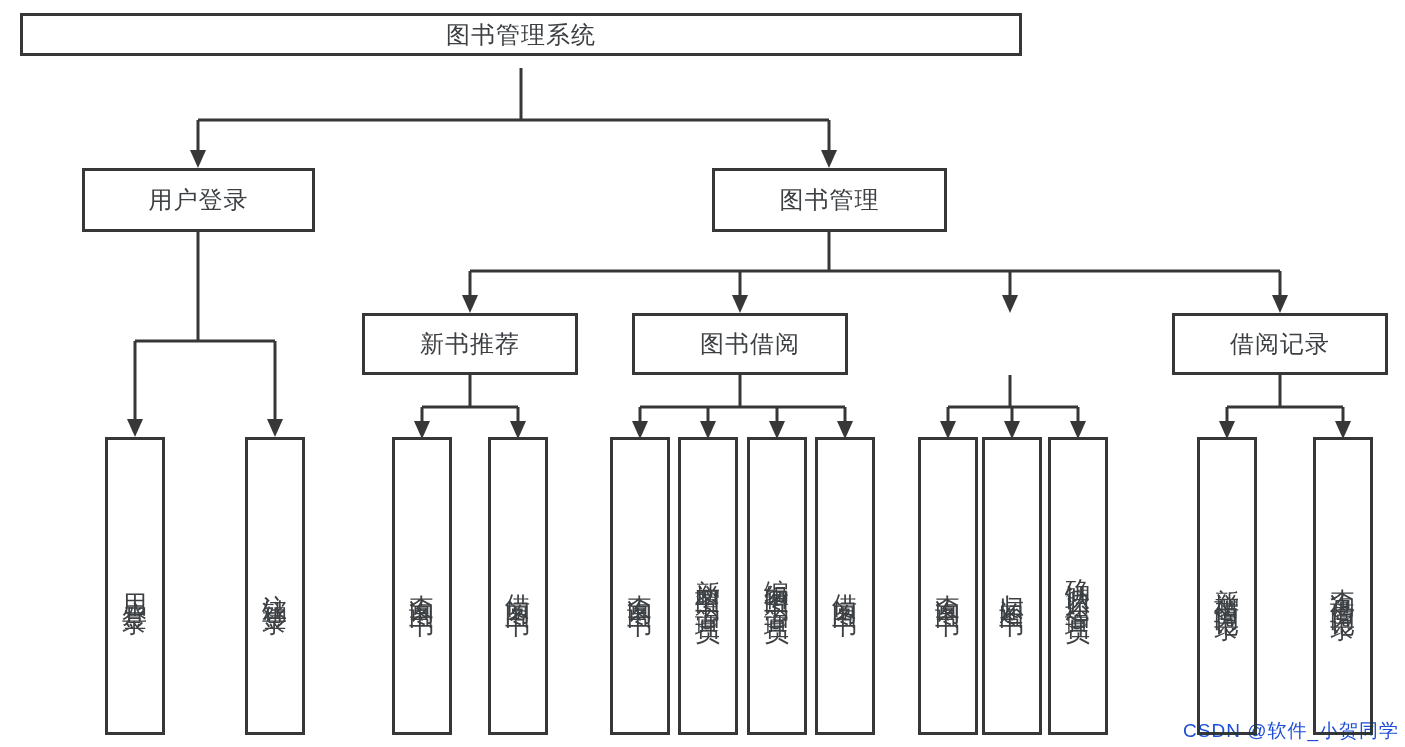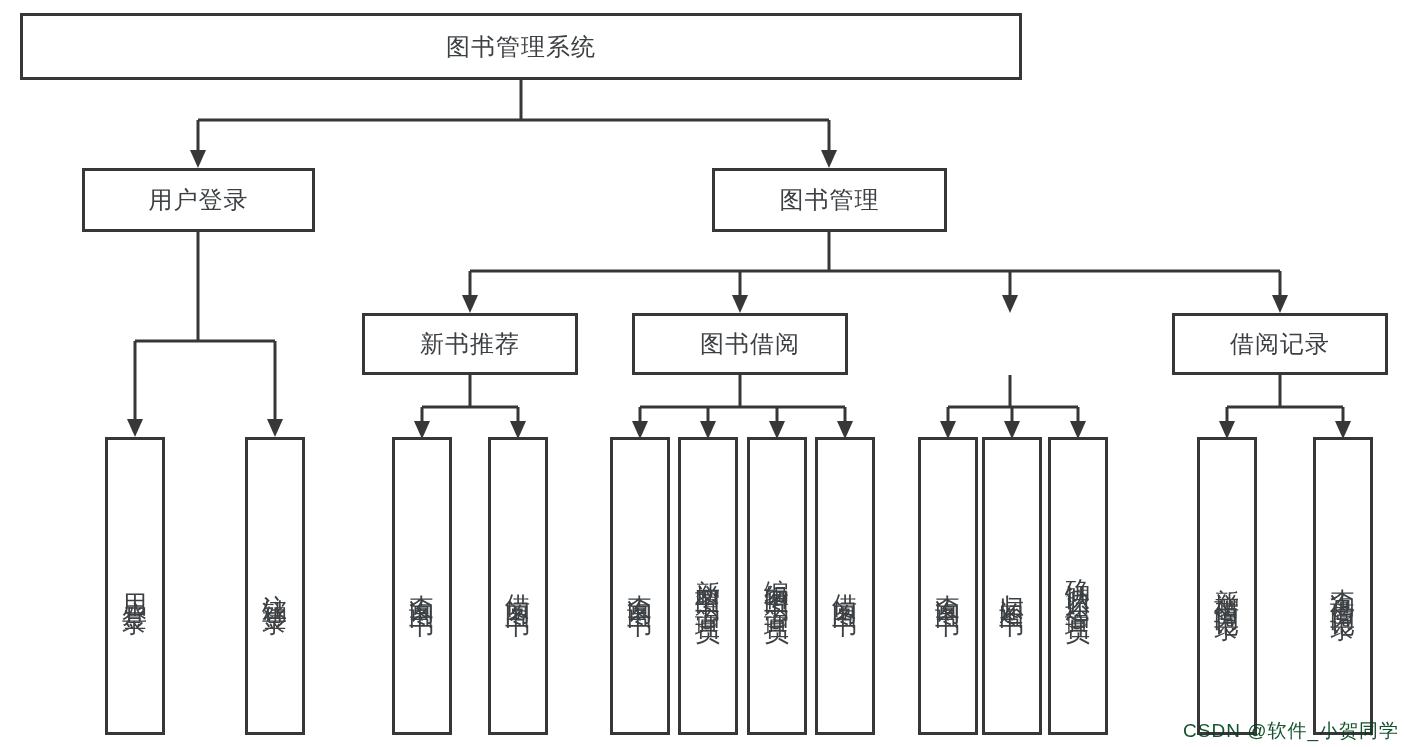--- a/index.html
+++ b/index.html
@@ -24,37 +24,37 @@
     background: #ffffff;
     color: #3d4043;
     display: flex;
     align-items: center;
     justify-content: center;
     text-align: center;
     z-index: 3;
     line-height: 1;
   }
   .h-node { font-size: 24px; letter-spacing: 1px; }
-  .root-node { left: 20px; top: 13px; width: 1002px; height: 67px; }
+  .root-node { left: 20px; top: 13px; width: 1002px; height: 43px; }
   .l1-node  { top: 168px; height: 64px; }
   .l2-node  { top: 313px; width: 216px; height: 62px; }
   .leaf-node {
     top: 437px; width: 60px; height: 298px;
     writing-mode: vertical-rl;
     text-orientation: mixed;
     font-size: 25px;
     letter-spacing: 6px;
     line-height: 54px; 
   }
   #watermark {
     position: absolute;
     right: 6px;
     bottom: 3px;
     font-size: 19px;
-    color: #14532d;
+    color: #1d4ed8;
     letter-spacing: 1px;
     z-index: 6;
     mix-blend-mode: darken;
     white-space: nowrap;
   }
 </style>
 </head>
 <body>
 
 <div id="stage">

